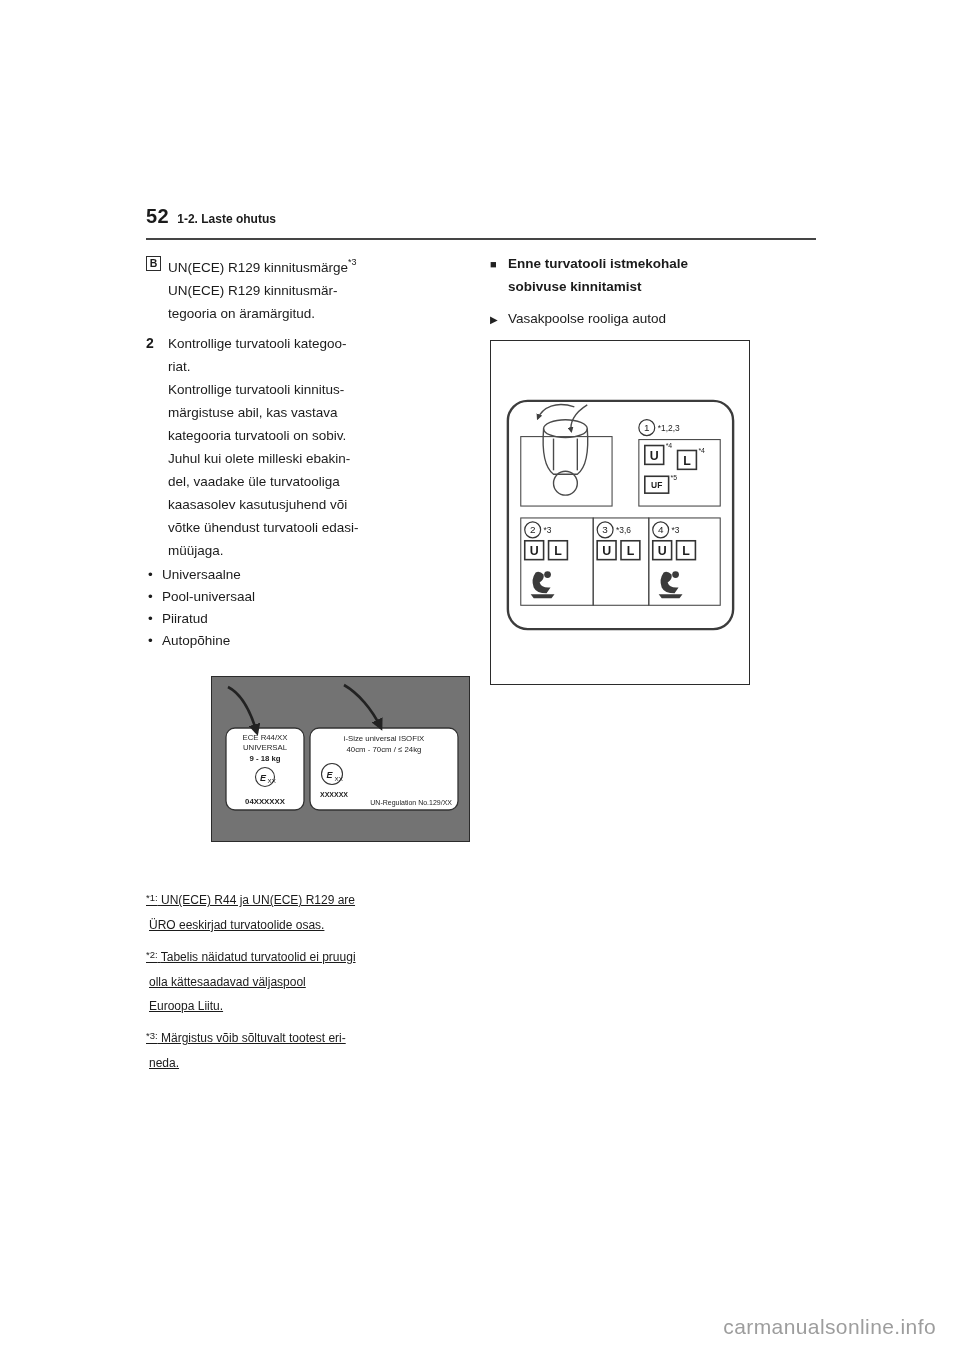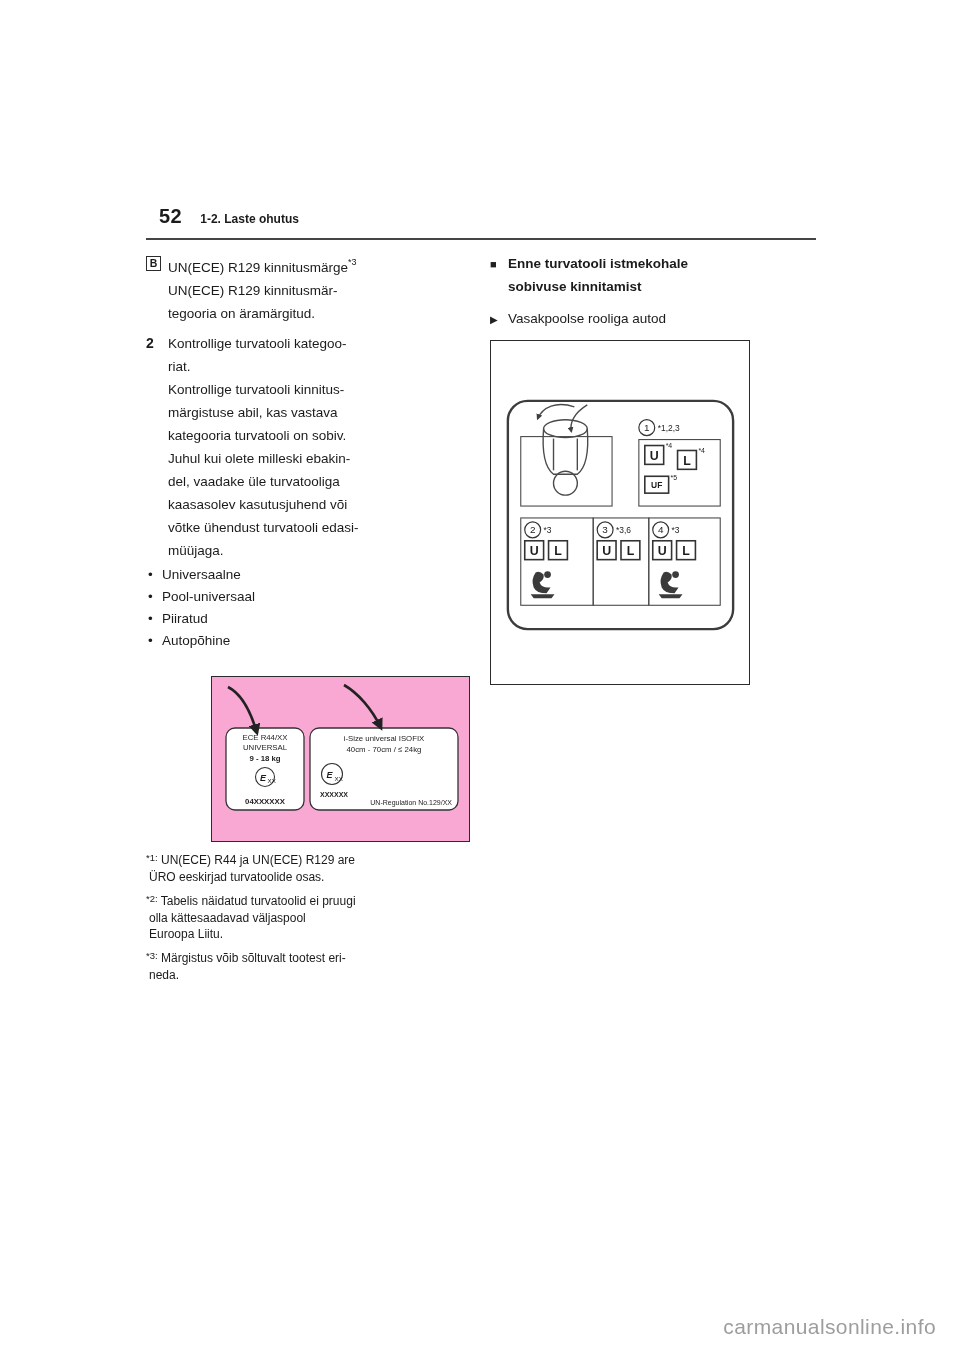--- a/index.html
+++ b/index.html
@@ -2,21 +2,21 @@
 <html><head>
 <meta charset="utf-8">
 <style>
   * { box-sizing: border-box; }
   html,body { margin:0; padding:0; }
   body {
     width:960px; height:1358px; position:relative; overflow:hidden;
     background:#ffffff; color:#1b1b1b;
     font-family:"Liberation Sans", sans-serif;
   }
-  .hdr { position:absolute; left:159px; top:205px; display:flex; align-items:baseline; gap:18px;justify-content:flex-end; }
+  .hdr { position:absolute; left:146px; top:205px; display:flex; align-items:baseline; gap:8px;justify-content:flex-end; }
   .hdr .pnum { font-size:20px; font-weight:700; letter-spacing:.5px; }
   .hdr .stitle { font-size:12px; font-weight:700; }
   .rule { position:absolute; left:146px; top:238px; width:670px; height:2px; background:#454545; }
 
   .col { position:absolute; font-size:13.5px; line-height:23px; }
   .col-left  { left:146px; top:252px; width:334px; }
   .col-right { left:490px; top:252px; width:330px; }
   .nw { white-space:nowrap; }
 
   .bline { display:flex; align-items:flex-start; }
@@ -30,23 +30,23 @@
 
   .step { display:flex; margin-top:7px; }
   .stepnum { flex:0 0 22px; font-weight:700; font-size:14px; }
 
   .bullets { margin-top:2px; }
   .bullet-line { display:flex; line-height:22px; }
   .bullet-dot { width:14px; margin-left:2px; }
 
   .fig-labels {
     position:absolute; left:211px; top:676px; width:259px; height:166px;
-    border:1px solid #2b2b2b; background:#f9a8d4;
-  }
-  .footnotes { position:absolute; left:146px; top:852px; width:334px; font-size:12px; line-height:16px; }
+    border:1px solid #2b2b2b; background:#737373;
+  }
+  .footnotes { position:absolute; left:146px; top:888px; width:334px; font-size:12px; line-height:24px;text-decoration:underline; }
   .fn { margin-bottom:8px; }
   .fn-marker { font-size:9.5px; position:relative; top:-3px; }
   .fn-cont { margin-left:3px; }
 
   .blk-head { display:flex; font-weight:700; }
   .blk-sq { width:18px; font-size:11px; padding-top:1px; color:#222; }
   .pointer { display:flex; margin-top:9px; }
   .ptr-tri { width:18px; font-size:10px; padding-top:1px; color:#222; }
 
   .fig-car {

